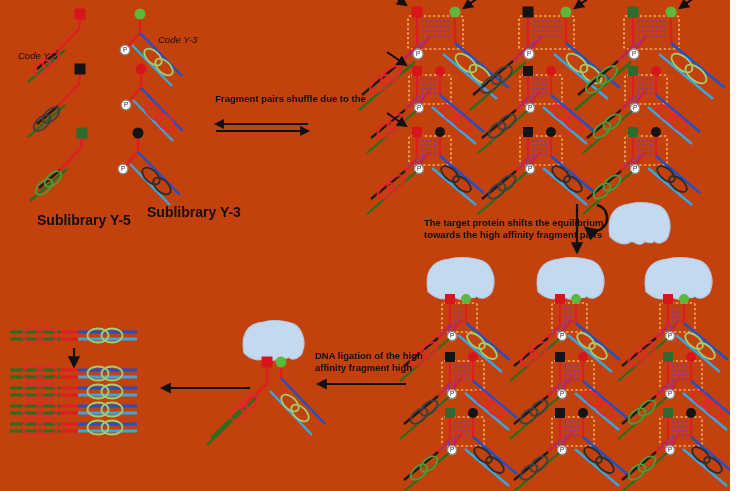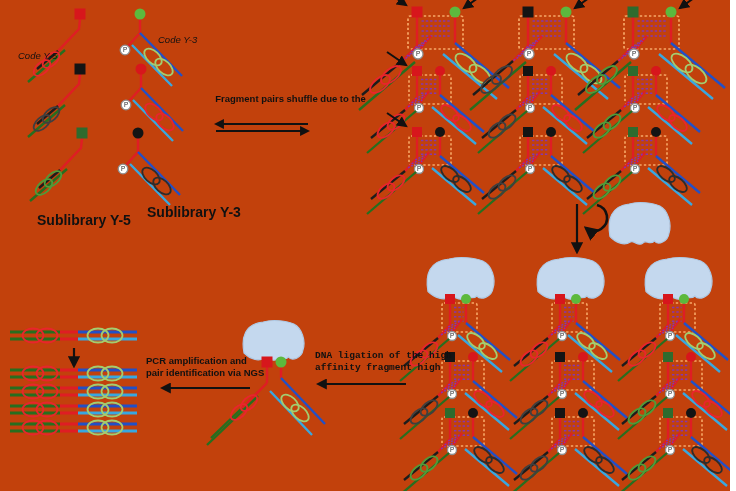--- a/index.html
+++ b/index.html
@@ -664,23 +664,23 @@
 
   <div class="lbl code-lbl" style="left:18px;top:50px;">Code Y-5</div>
   <div class="lbl code-lbl" style="left:158px;top:34px;">Code Y-3</div>
   <div class="lbl sub-lbl" style="left:21px;top:212px;">Sublibrary Y-5</div>
   <div class="lbl sub-lbl" style="left:131px;top:204px;">Sublibrary Y-3</div>
 
   <div class="step center" style="left:188px;top:93px;width:205px;">
     <div>Fragment pairs shuffle due to the</div>
   </div>
 
+  <div class="step" style="left:424px;top:217px;">
+    <div>The target protein shifts the equilibrium</div>
+    <div>towards the high affinity fragment pairs</div>
+  </div>
 
-  <div class="step" style="left:315px;top:350px;font-family:Liberation Mono, monospace;">
+  <div class="step" style="left:315px;top:350px;">
     <div>DNA ligation of the high</div>
     <div>affinity fragment high</div>
   </div>
 
-  <div class="step" style="left:146px;top:355px;">
-    <div>PCR amplification and</div>
-    <div>pair identification via NGS</div>
-  </div>
 </div>
 
 </body></html>

